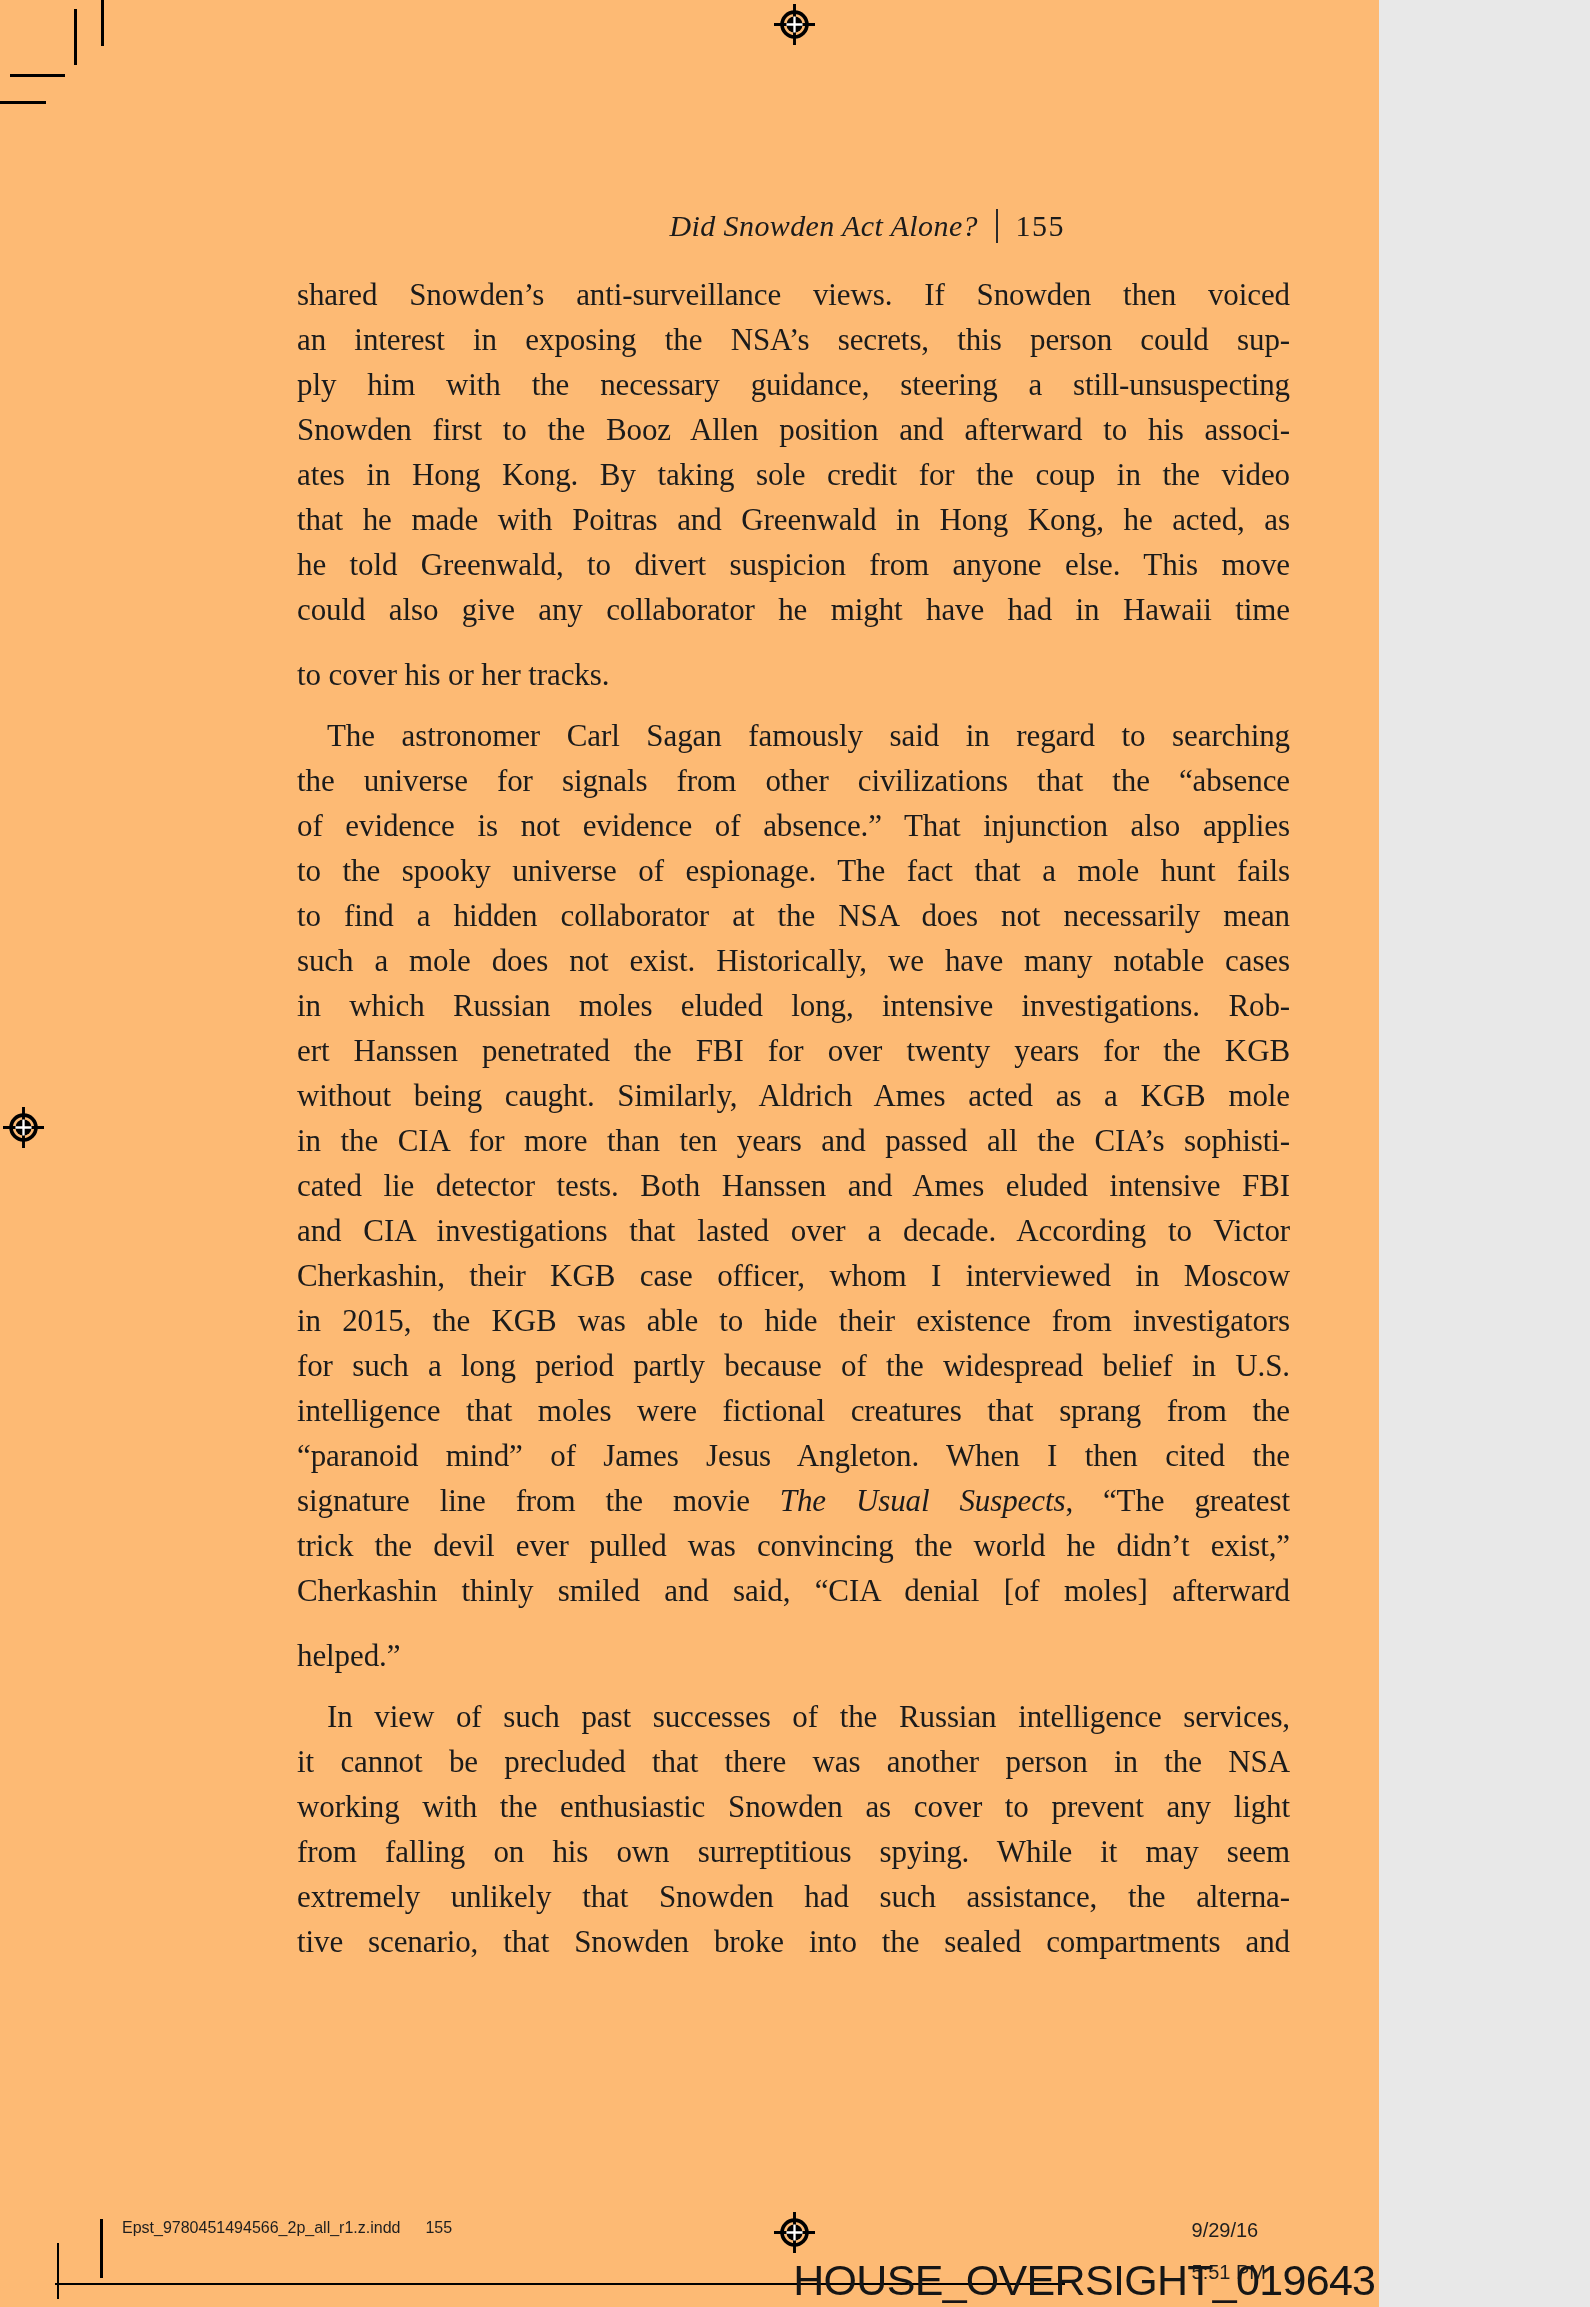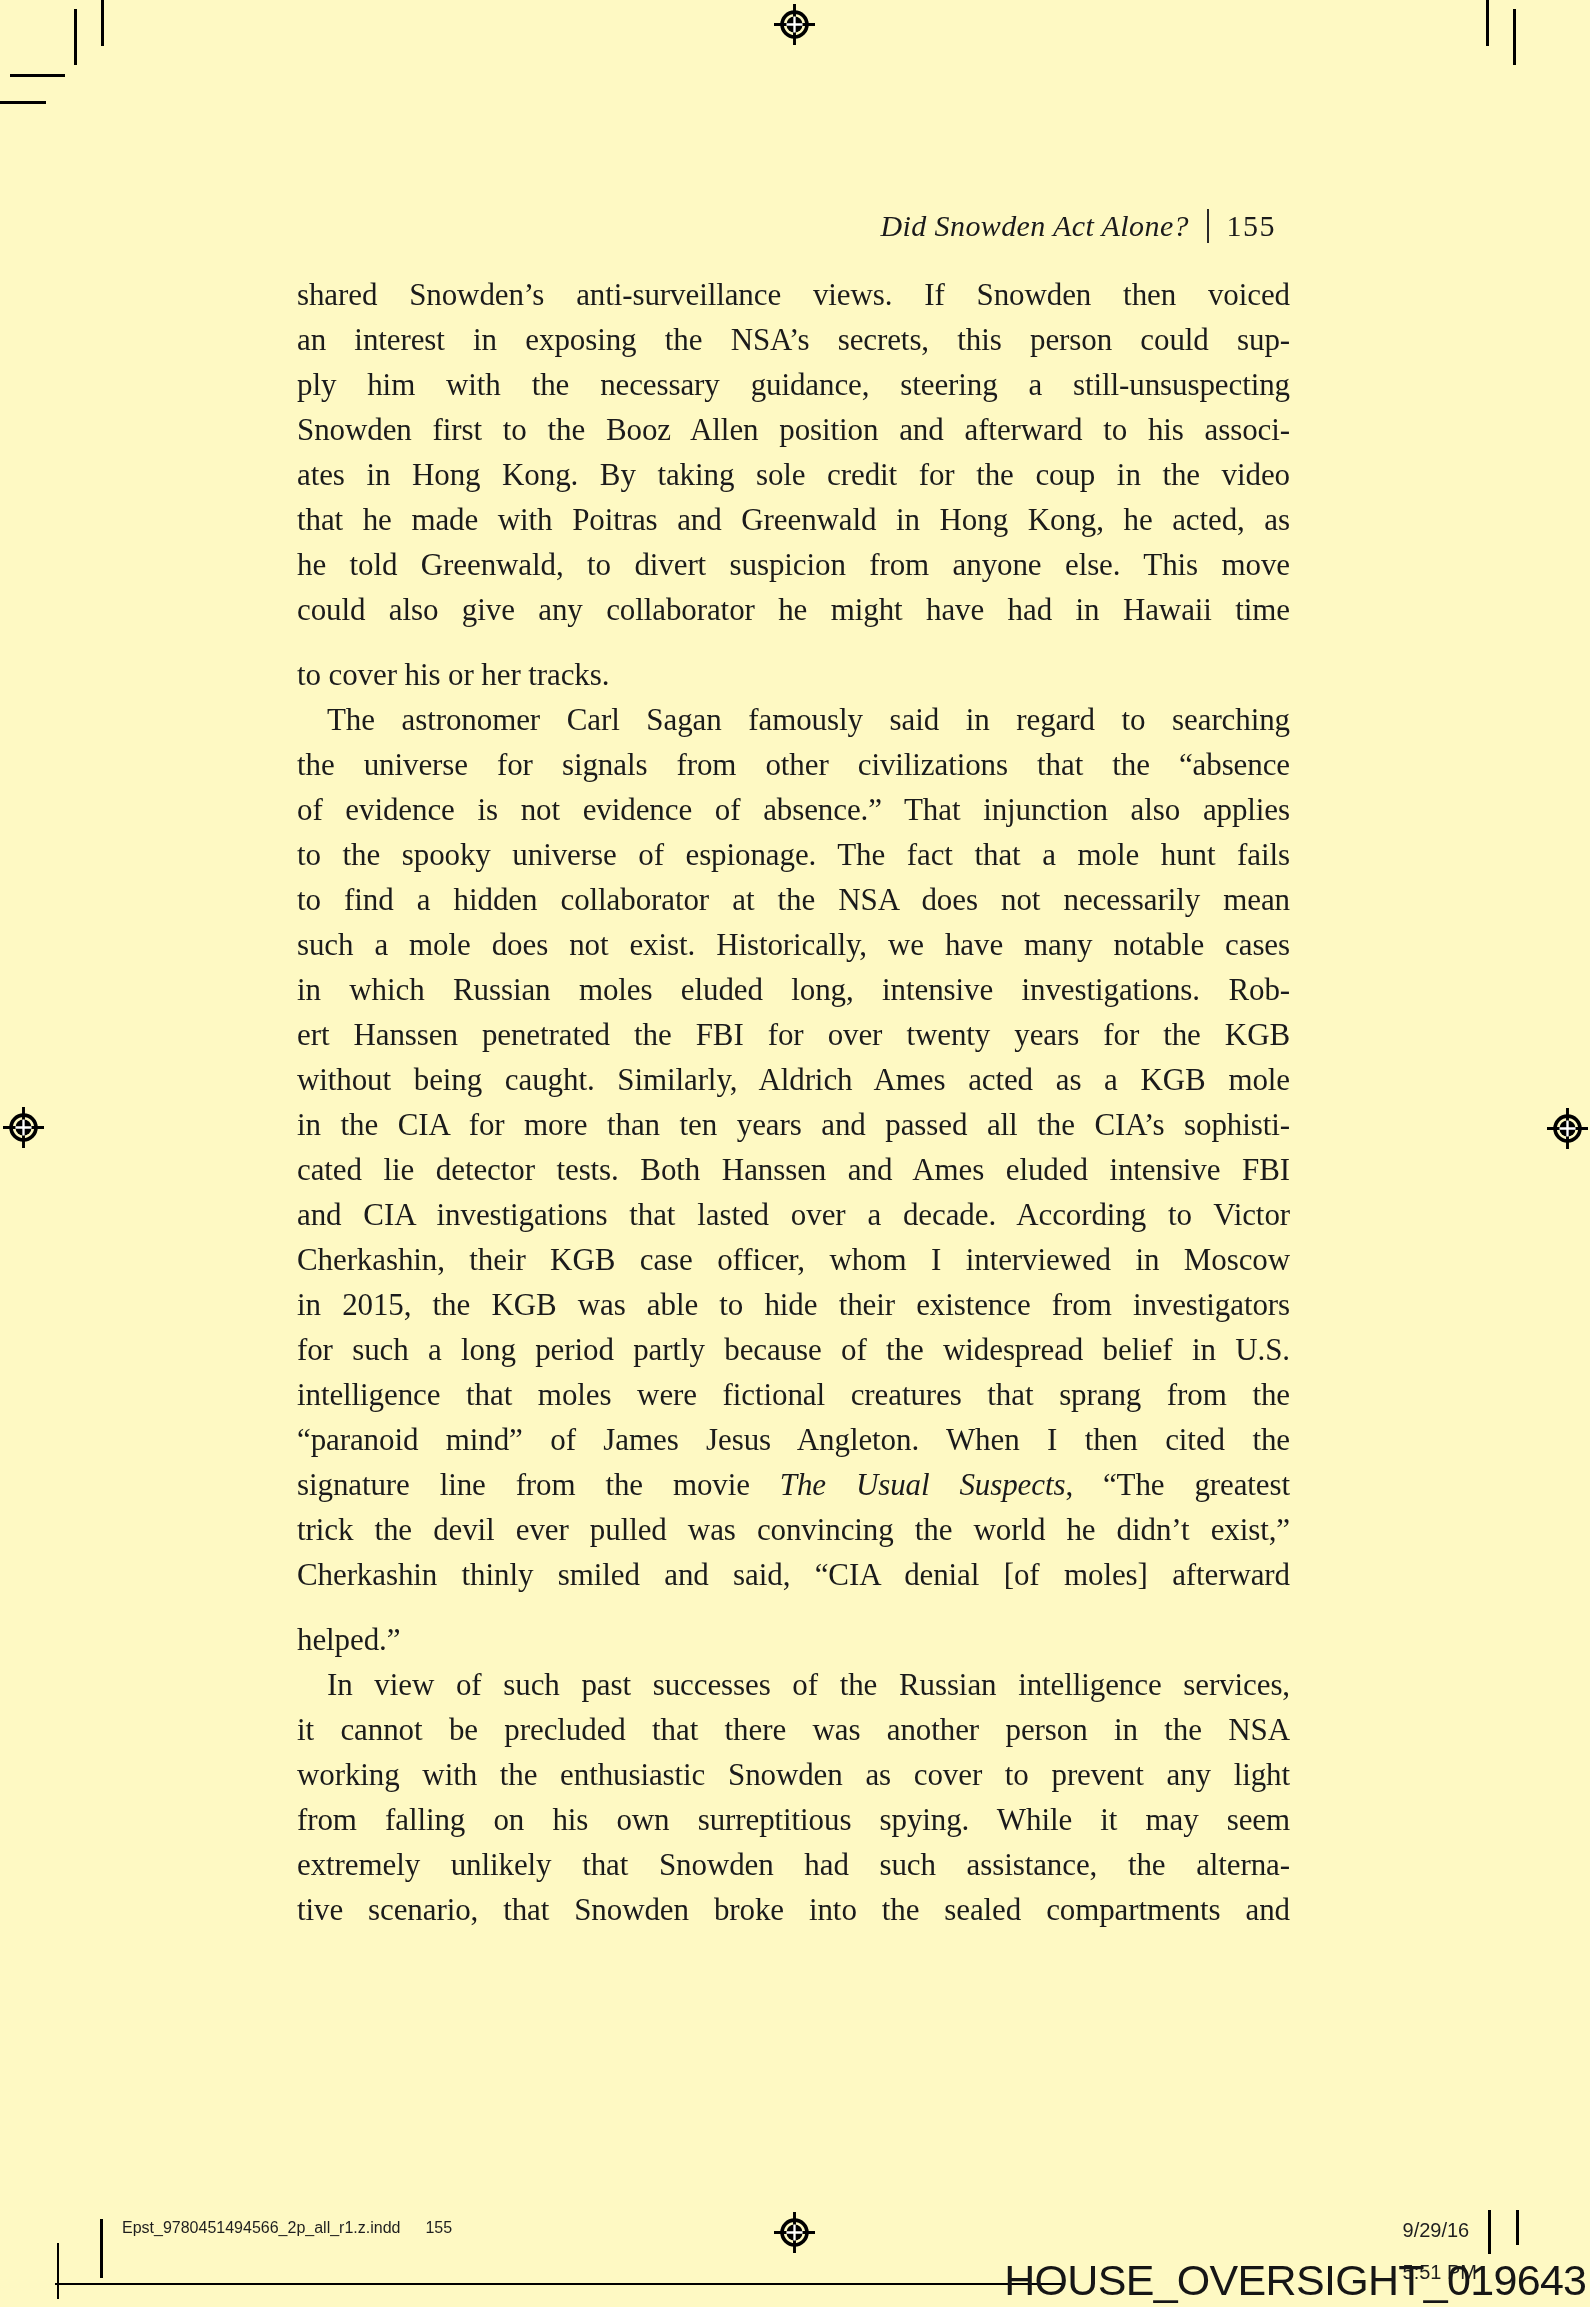--- a/index.html
+++ b/index.html
@@ -1,19 +1,19 @@
 <!DOCTYPE html>
 <html style="font-size:12px"><head>
 <meta charset="utf-8">
 <style>
   html,body{margin:0;padding:0;background:#e8e8e8;}
   .page{
     position:relative;
-    width:1590px;height:2307px;
-    background:#fef9c3;
+    width:1379px;height:2307px;
+    background:#fdba74;
     overflow:hidden;
     font-family:"Liberation Serif", serif;
     color:#1b1b1b;
   }
   
   .running-header{
     position:absolute;top:209px;right:314px;
     display:flex;align-items:center;
     font-size:30px;
   }
@@ -25,21 +25,21 @@
     position:absolute;left:297px;top:272px;width:993px;
     font-size:31px;
   }
   .body-text .line{
     height:45px;line-height:45px;
     text-align:justify;text-align-last:justify;
     letter-spacing:-0.1px;
     white-space:normal;overflow:visible;
   }
   .body-text .line.short{text-align-last:left;margin-top:20px;}
-  .body-text .line.indent{text-indent:30px;}
+  .body-text .line.indent{text-indent:30px;margin-top:16px;}
   .body-text i{}
   
   .regmark{position:absolute;width:41px;height:41px;}
   
   .cropline{position:absolute;background:#000;}
   
   .footer-left{
     position:absolute;left:122px;top:2219px;
     font-family:"Liberation Sans", sans-serif;
     font-size:16px;color:#1e1e1e;

